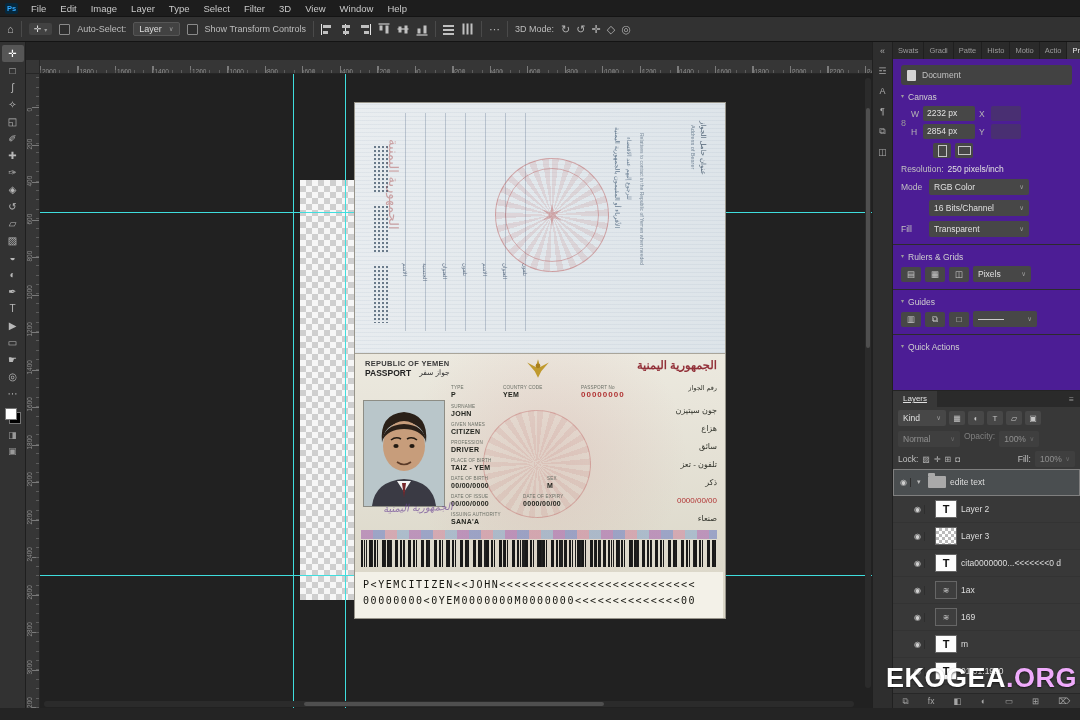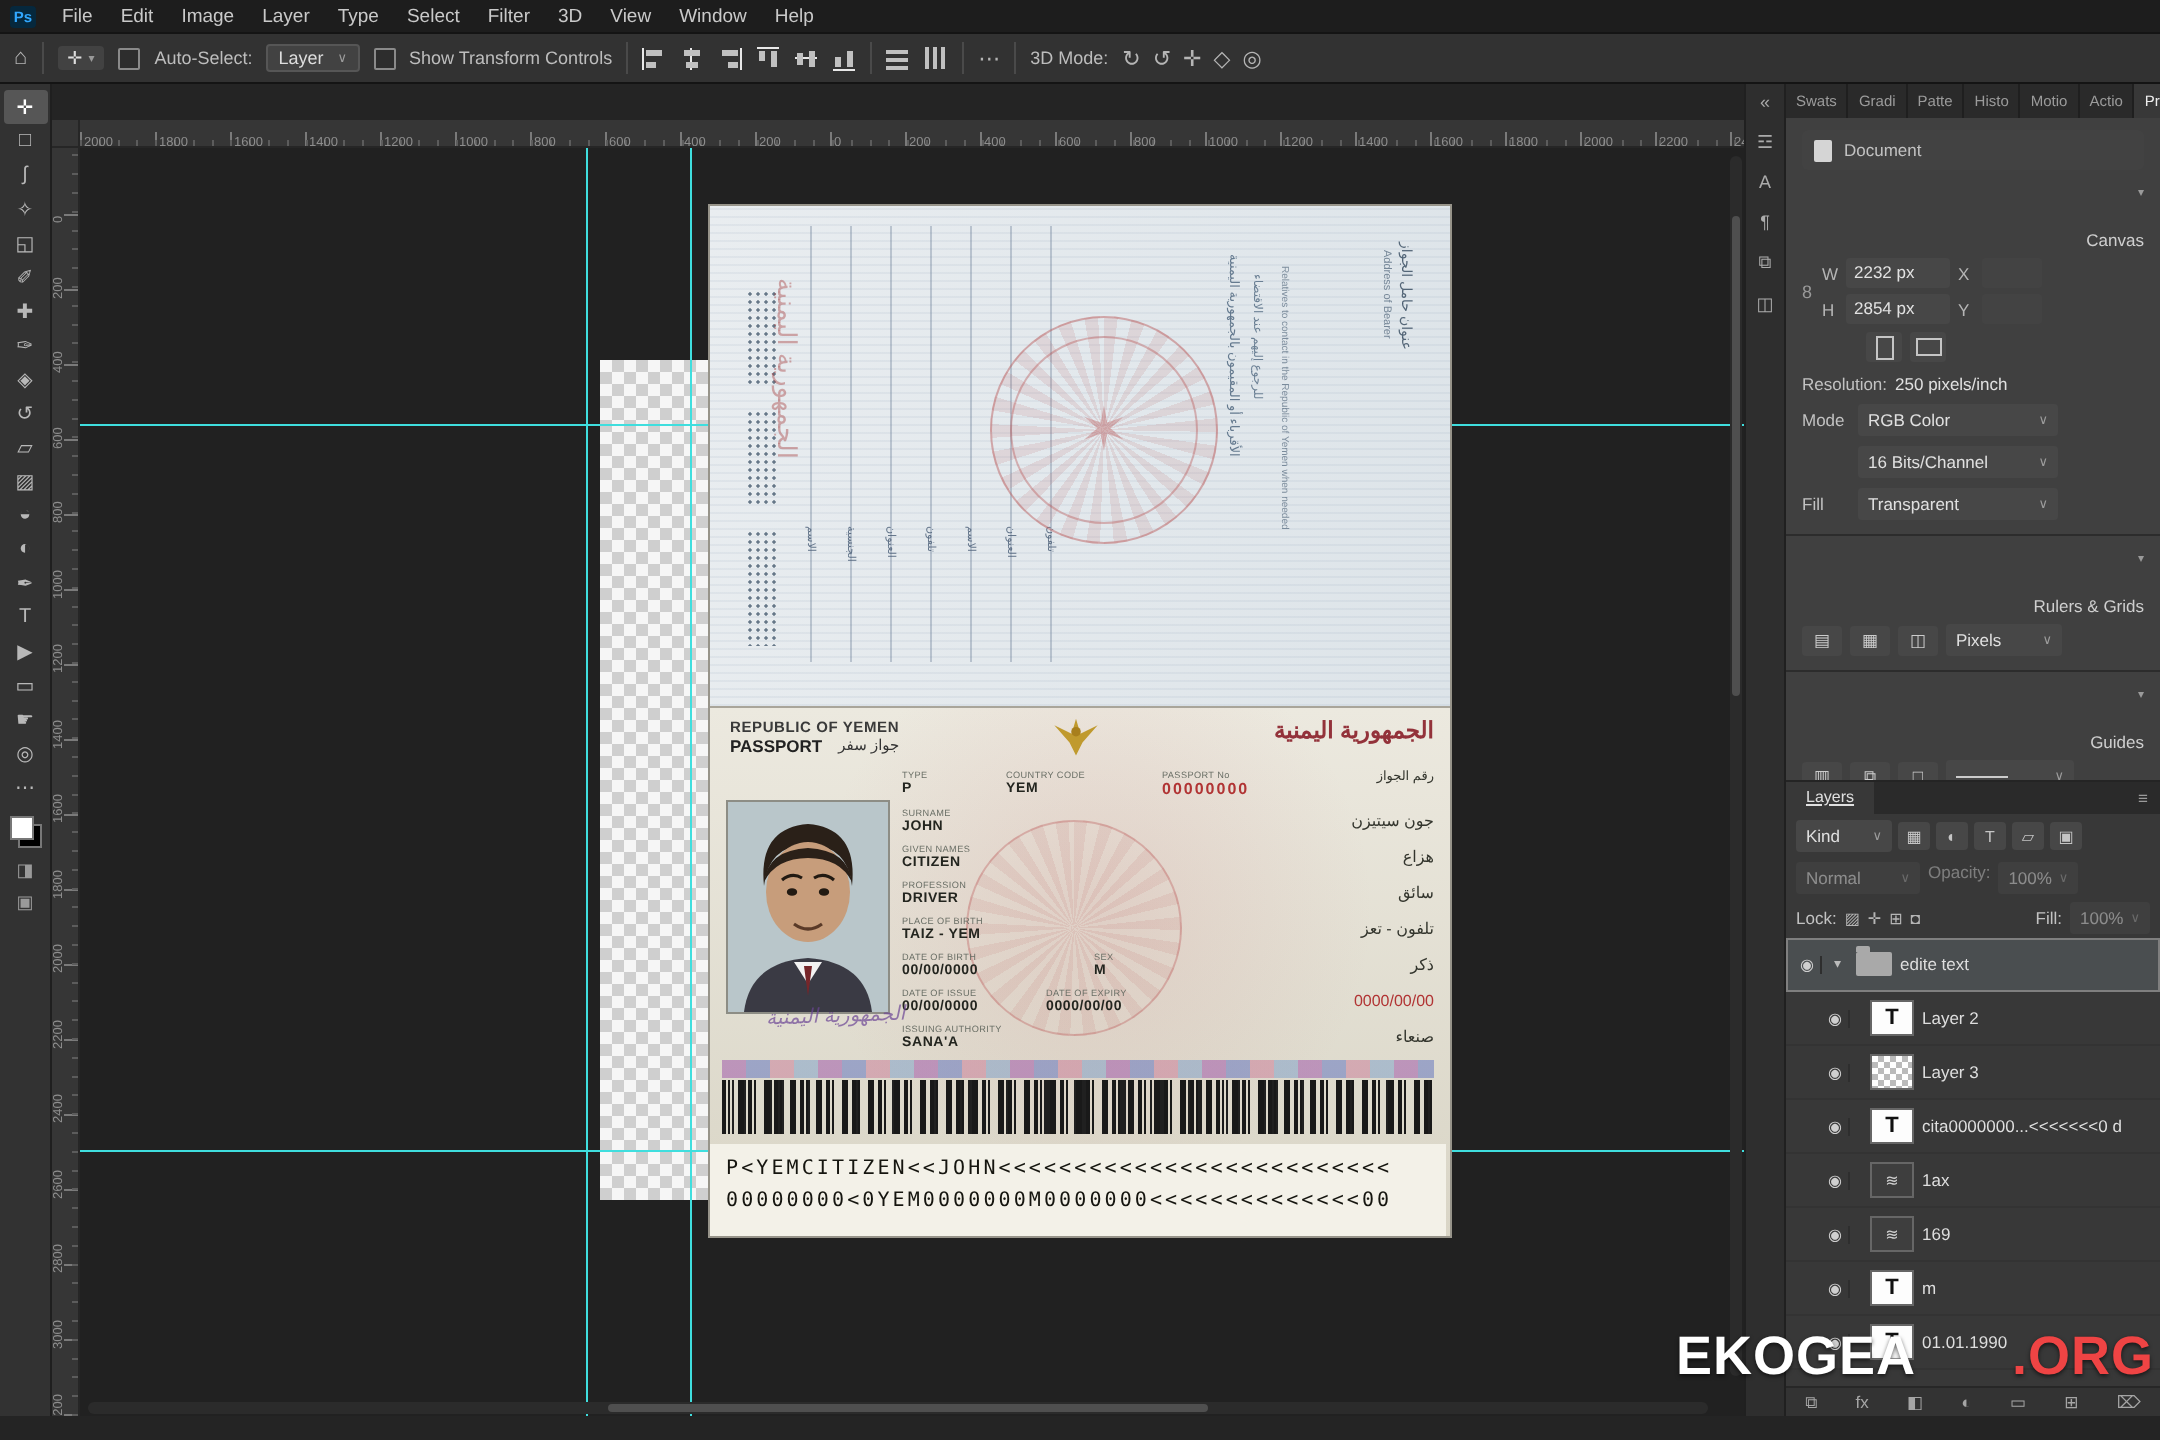--- a/index.html
+++ b/index.html
@@ -153,30 +153,30 @@
   #dp-mrz{position:absolute;left:0;top:218px;width:368px;height:47px;background:#f3f1e8;
           padding:5px 0 0 8px;box-sizing:border-box;z-index:1;}
   .mrz-line{font-family:"DejaVu Sans Mono",monospace;font-size:10px;letter-spacing:1.55px;color:#15150f;
             line-height:16px;white-space:nowrap;}
 
   
   #panelstrip{position:absolute;left:872px;top:42px;width:20px;height:666px;background:#2e2e2e;
               border-left:1px solid #202020;box-sizing:border-box;display:flex;flex-direction:column;
               align-items:center;padding-top:4px;gap:10px;z-index:8;}
   .strip-icon{color:#ababab;font-size:9px;}
-  #rightcol{position:absolute;left:892px;top:42px;width:188px;height:666px;background:#404040;
+  #rightcol{position:absolute;left:892px;top:42px;width:188px;height:666px;background:#4c1d95;
             border-left:1px solid #202020;box-sizing:border-box;z-index:8;font-size:8.5px;color:#c2c2c2;}
   #paneltabs{display:flex;height:17px;background:#2a2a2a;overflow:hidden;}
   .ptab{padding:0 5px;line-height:17px;font-size:7.5px;color:#9b9b9b;border-right:1px solid #1f1f1f;white-space:nowrap;}
   .ptab[data-active="true"]{background:#383838;color:#ededed;}
   #properties{padding:6px 8px;position:relative;}
   .prop-context{display:flex;align-items:center;gap:6px;background:#424242;border-radius:3px;height:20px;
                 padding:0 6px;margin-bottom:4px;}
   .doc-icon{width:9px;height:11px;background:#d5d5d5;border-radius:1px;}
-  .sec-hdr{display:flex;align-items:flex-end;gap:15px;color:#cfcfcf;font-size:8.5px;margin:7px 0 4px;flex-direction:column;}
+  .sec-hdr{display:flex;align-items:flex-start;gap:4px;color:#cfcfcf;font-size:8.5px;margin:7px 0 4px;}
   .chev{font-size:6px;color:#9a9a9a;}
   .dims{position:relative;padding-left:10px;}
   .dim-row{display:flex;align-items:center;gap:4px;margin:3px 0;}
   .dim-lab{width:8px;color:#b5b5b5;}
   .inp{height:15px;background:#474747;border-radius:2px;line-height:15px;padding:0 4px;color:#e2e2e2;box-sizing:border-box;}
   .inp.w{width:52px;}
   .inp.xy{width:30px;opacity:.45;}
   .chain{position:absolute;left:0px;top:12px;color:#999;font-size:9px;}
   .orient-row{display:flex;gap:4px;margin:4px 0 2px 22px;}
   .orient{width:18px;height:15px;background:#474747;border-radius:2px;display:flex;align-items:center;justify-content:center;}
@@ -234,21 +234,21 @@
   .lname{font-size:8.5px;color:#dedede;white-space:nowrap;overflow:hidden;text-overflow:ellipsis;text-align:right;}
   .lp-bottom{position:absolute;left:0;bottom:0;width:100%;height:15px;background:#333;border-top:1px solid #272727;
              display:flex;align-items:center;justify-content:space-around;font-size:8.5px;color:#a5a5a5;box-sizing:border-box;}
 
   
   #statusbar{position:absolute;left:0;top:708px;width:1080px;height:12px;background:#2e2e2e;border-top:1px solid #191919;
              display:flex;align-items:center;gap:12px;padding:0 8px;font-size:8px;color:#9a9a9a;box-sizing:border-box;z-index:11;}
   #watermark{position:absolute;right:3px;top:663px;z-index:12;font-size:27px;font-weight:bold;letter-spacing:.5px;
              text-shadow:0 1px 2px rgba(0,0,0,.6);}
   .wm-main{color:#ffffff;}
-  .wm-suffix{color:#ef4444;margin-left:48px;}
+  .wm-suffix{color:#f0abfc;}
 </style>
 </head>
 <body>
 
 <div id="app">
 
   <div id="menubar">
     <div class="ps-logo">Ps</div>
     <div class="menu-items">
 

